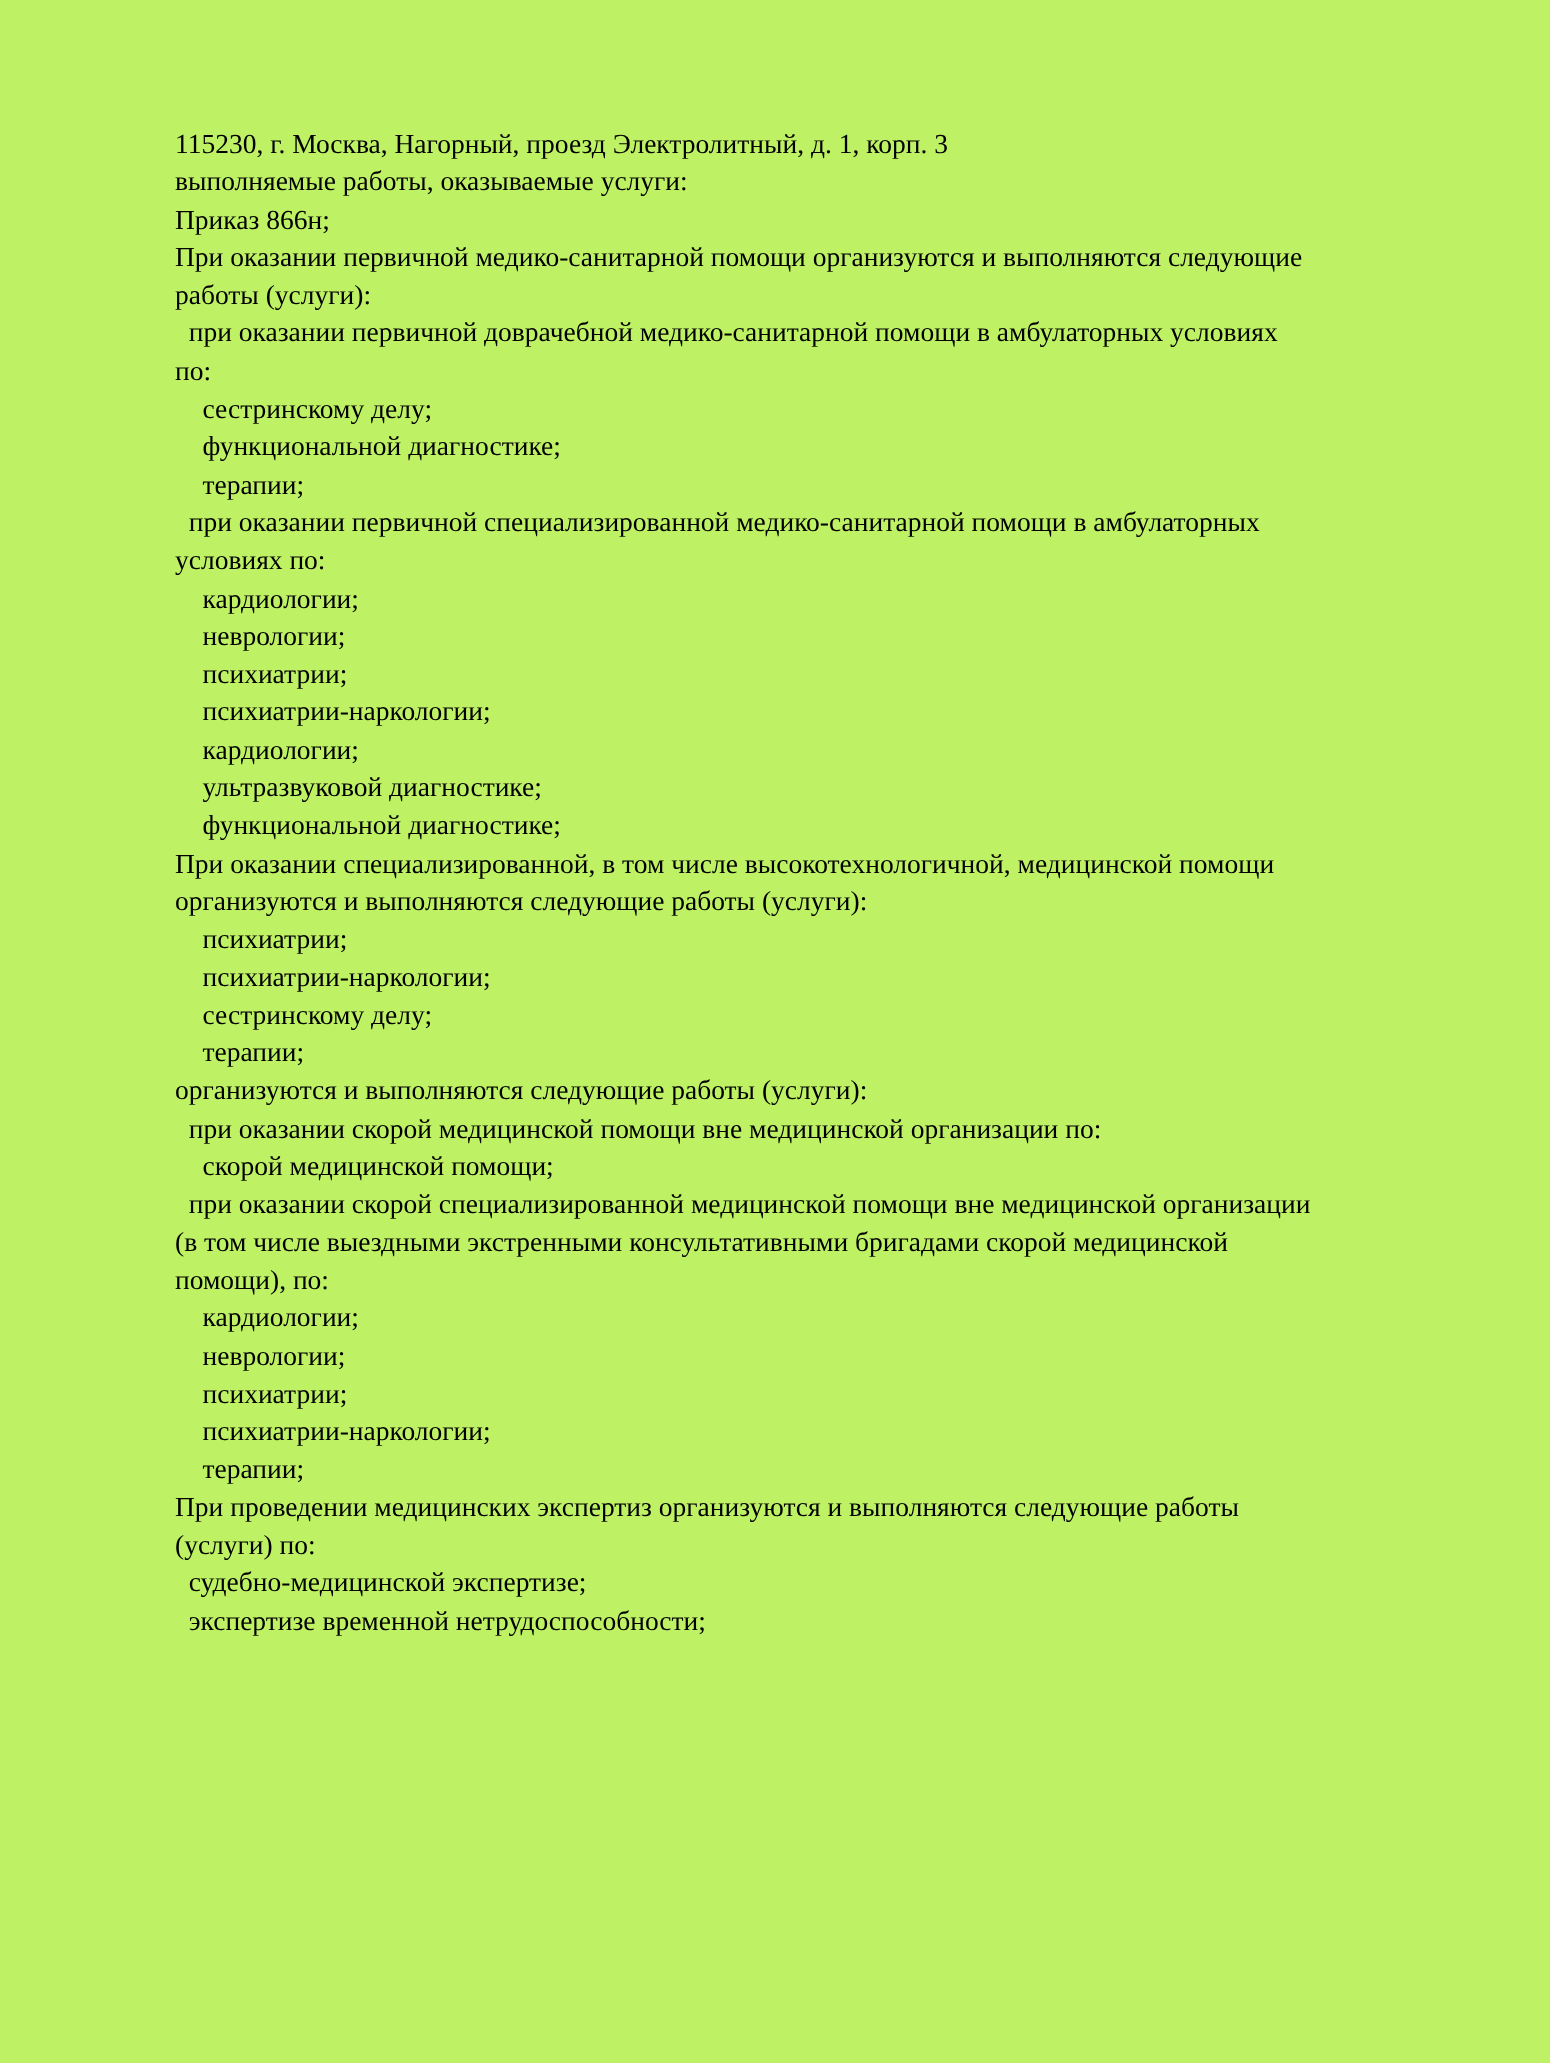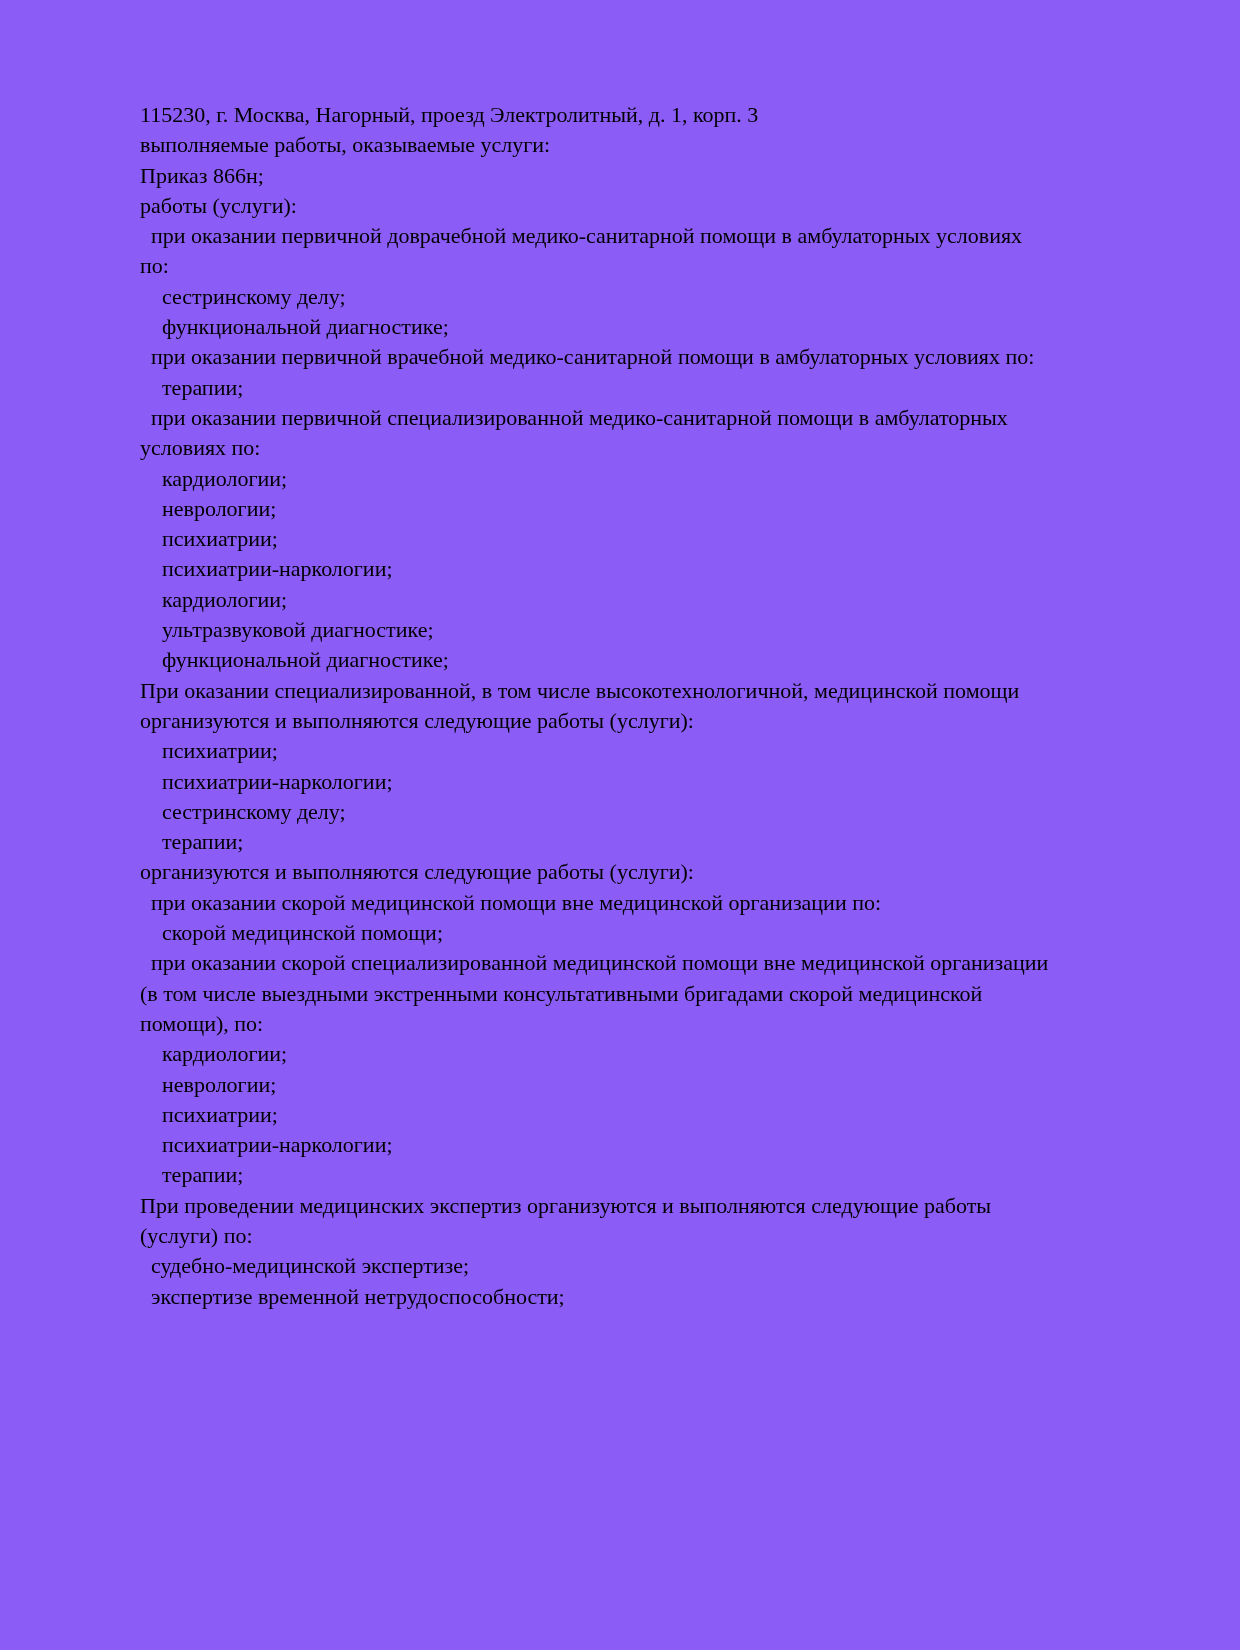--- a/index.html
+++ b/index.html
@@ -4,21 +4,21 @@
 <style>
   html, body {
     margin: 0;
     padding: 0;
     background: #ffffff;
   }
   .page {
     position: relative;
     width: 1240px;
     height: 1650px;
-    background: #8b5cf6;
+    background: #bef264;
     overflow: hidden;
     font-family: "Liberation Serif", "DejaVu Serif", serif;
   }
   .content {
     position: absolute;
     left: 140px;
     top: 100px;
     width: 990px;
     font-size: 22px;
     line-height: 30.3px;
@@ -32,26 +32,26 @@
   .indent-2 { padding-left: 22px; }
 </style>
 </head>
 <body>
 
 <div class="page">
   <div class="content">
       <div class="line indent-0">115230, г. Москва, Нагорный, проезд Электролитный, д. 1, корп. 3</div>
       <div class="line indent-0">выполняемые работы, оказываемые услуги:</div>
       <div class="line indent-0">Приказ 866н;</div>
+      <div class="line indent-0">При оказании первичной медико-санитарной помощи организуются и выполняются следующие</div>
       <div class="line indent-0">работы (услуги):</div>
       <div class="line indent-1">при оказании первичной доврачебной медико-санитарной помощи в амбулаторных условиях</div>
       <div class="line indent-0">по:</div>
       <div class="line indent-2">сестринскому делу;</div>
       <div class="line indent-2">функциональной диагностике;</div>
-      <div class="line indent-1">при оказании первичной врачебной медико-санитарной помощи в амбулаторных условиях по:</div>
       <div class="line indent-2">терапии;</div>
       <div class="line indent-1">при оказании первичной специализированной медико-санитарной помощи в амбулаторных</div>
       <div class="line indent-0">условиях по:</div>
       <div class="line indent-2">кардиологии;</div>
       <div class="line indent-2">неврологии;</div>
       <div class="line indent-2">психиатрии;</div>
       <div class="line indent-2">психиатрии-наркологии;</div>
       <div class="line indent-2">кардиологии;</div>
       <div class="line indent-2">ультразвуковой диагностике;</div>
       <div class="line indent-2">функциональной диагностике;</div>

